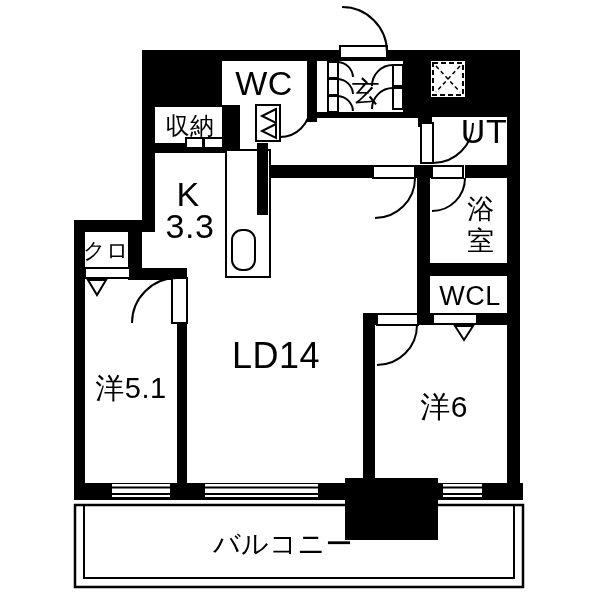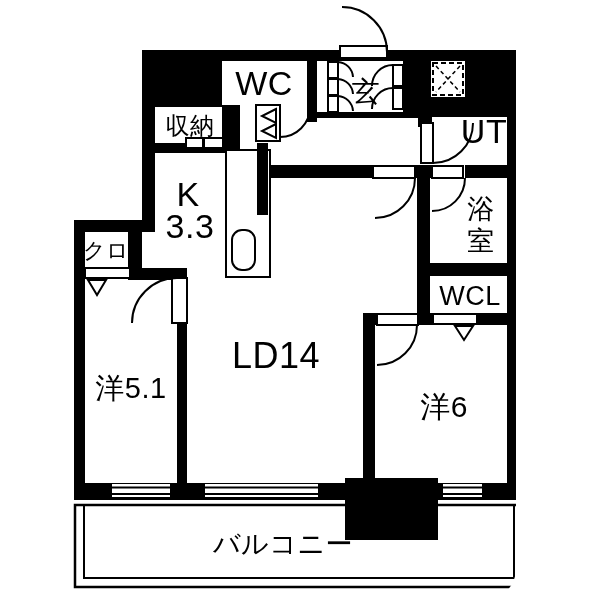--- a/index.html
+++ b/index.html
@@ -1,16 +1,16 @@
 <!DOCTYPE html>
 <html><head>
 <meta charset="utf-8">
 <style>
   html,body{margin:0;padding:0;background:#fff;}
-  .stage{width:516px;height:600px;position:relative;background:#fff;overflow:hidden;border-radius:31px;}
+  .stage{width:600px;height:600px;position:relative;background:#fff;overflow:hidden;}
   svg{display:block;}
   text{font-family:"Liberation Sans","DejaVu Sans",sans-serif;fill:#000;letter-spacing:0.5px;}
 </style>
 </head>
 <body>
 
 <div class="stage">
 <svg width="600" height="600" viewBox="0 0 600 600">
 
   <rect x="0" y="0" width="600" height="600" fill="#fff"></rect>

